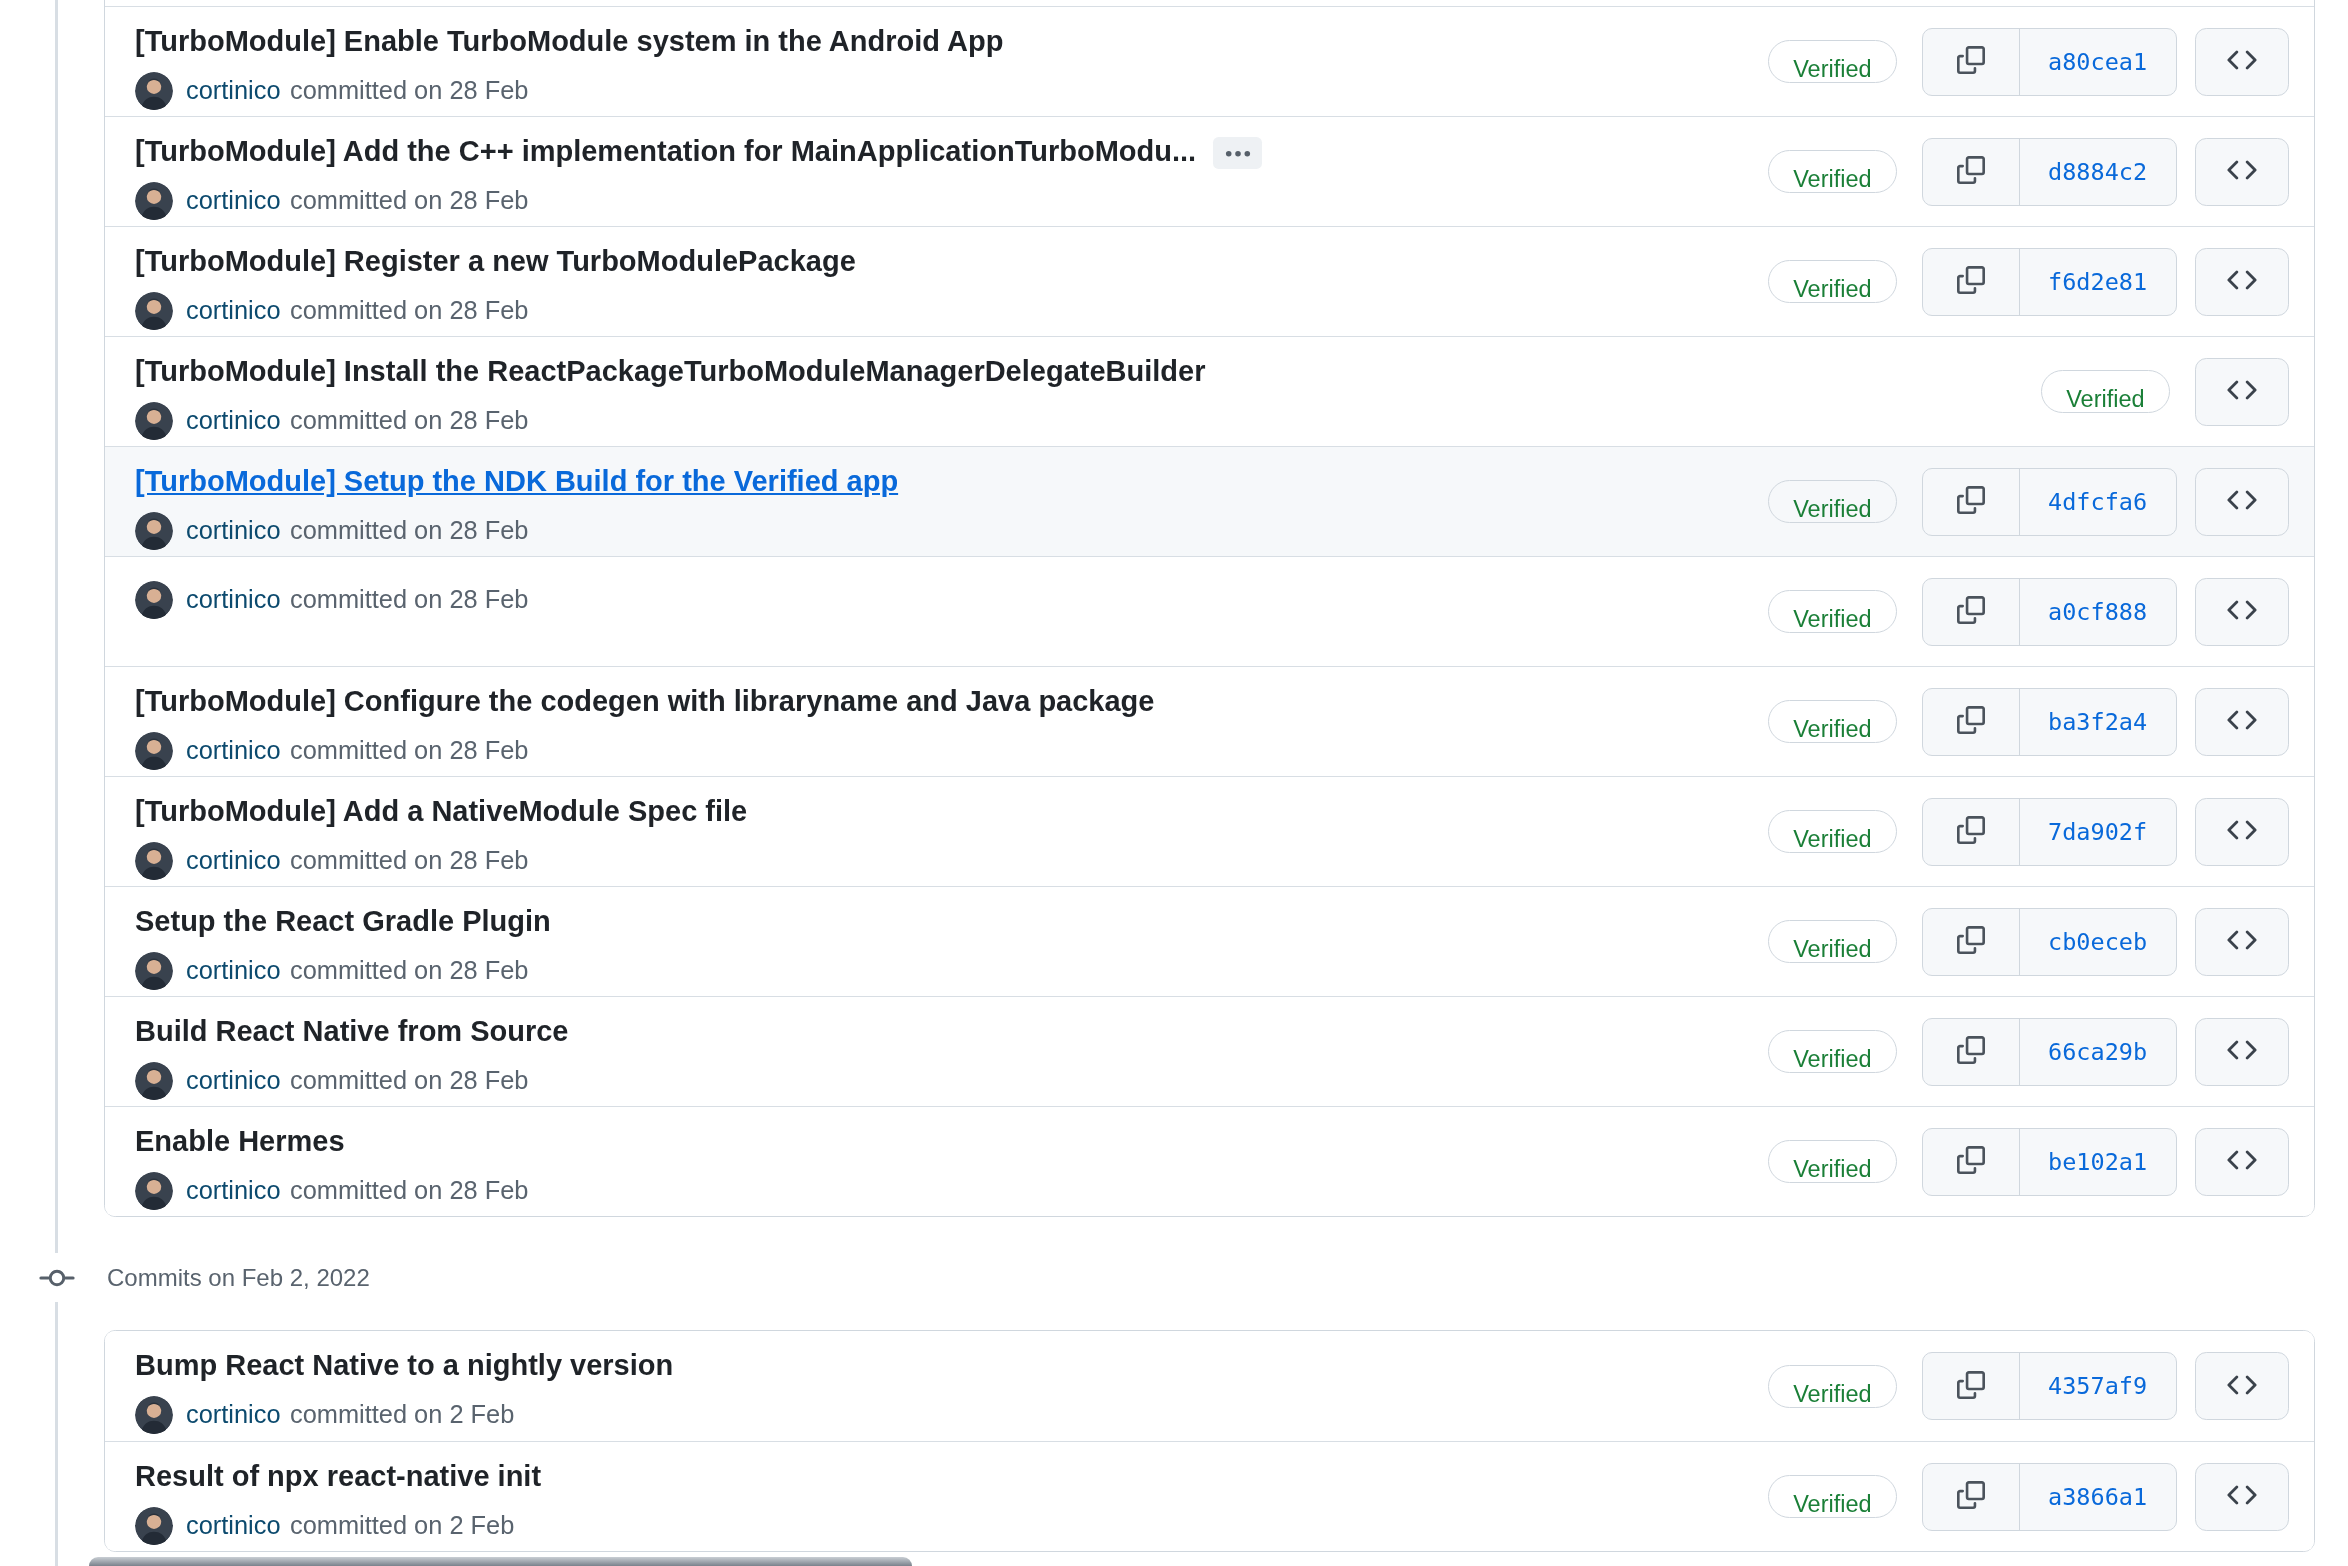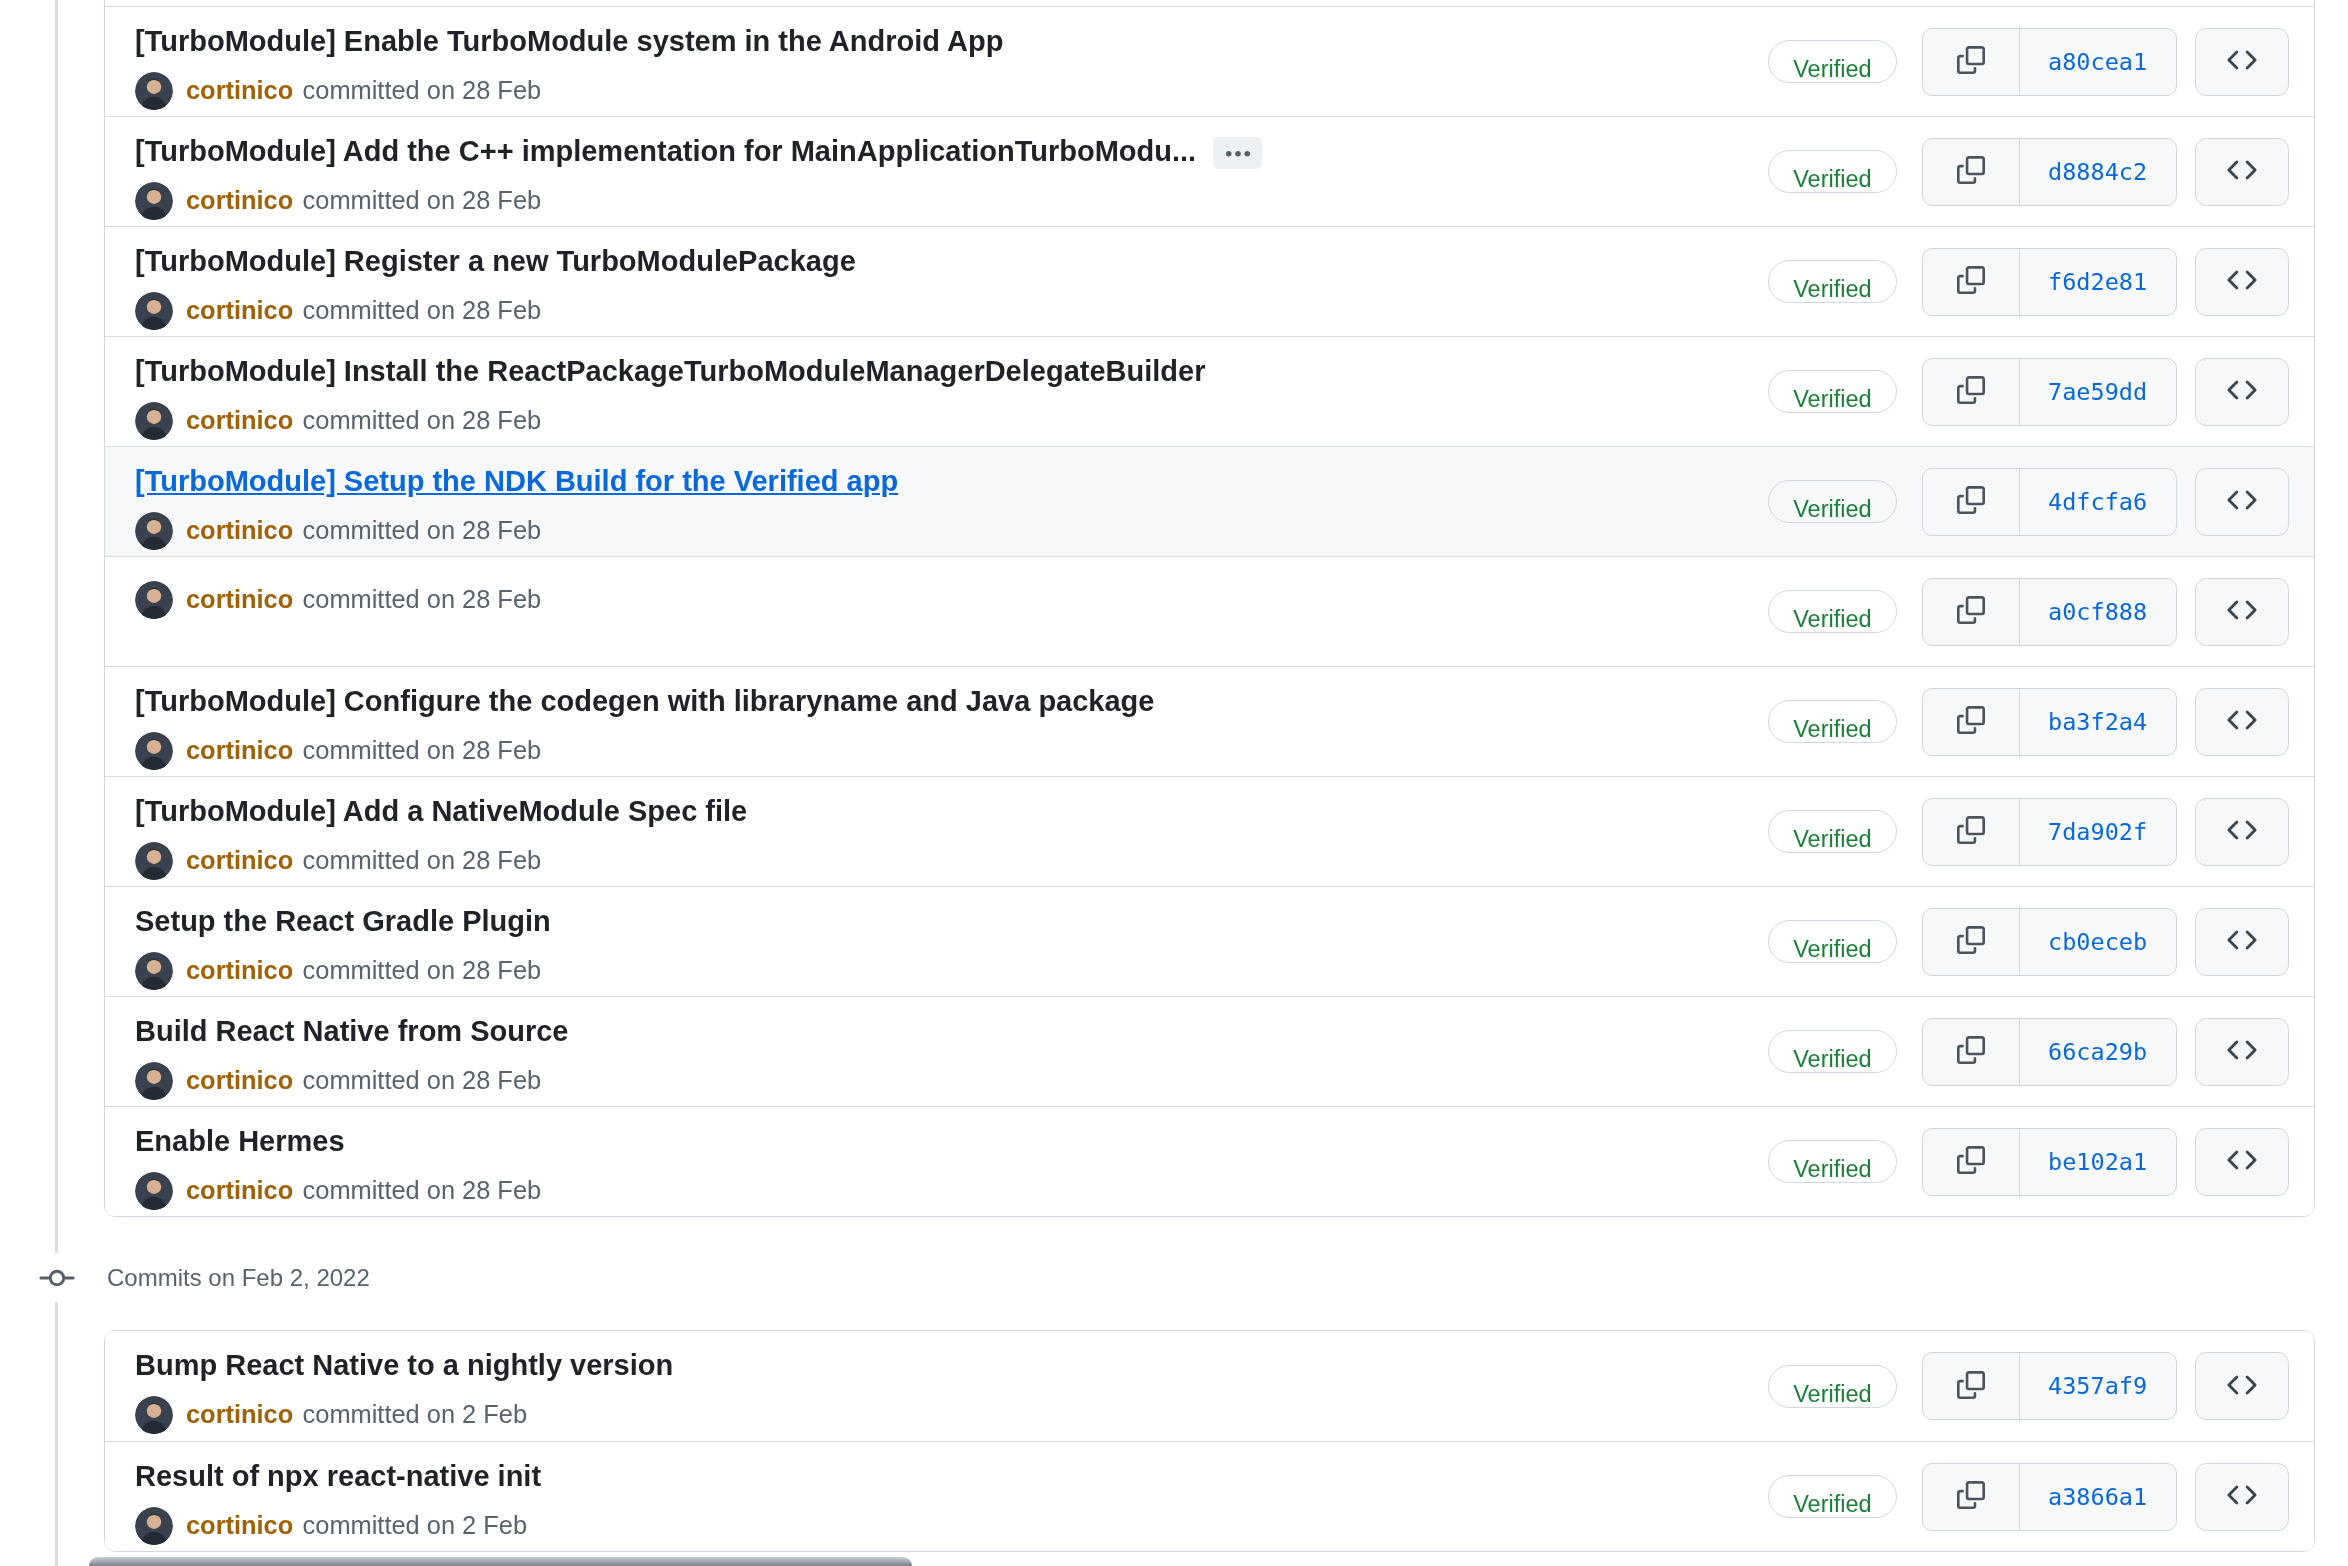--- a/index.html
+++ b/index.html
@@ -23,21 +23,21 @@
   .commit-title{font-size:29px;font-weight:600;color:#1f2328;text-decoration:none;cursor:pointer;}
   .commit-title.as-link{color:#0969da;text-decoration:underline;}
 
   .ellipsis-btn{display:none;align-items:center;justify-content:center;width:49px;height:32px;
                 border:none;border-radius:5.6px;background:#eef1f4;margin-left:17px;vertical-align:3.8px;
                 cursor:pointer;padding:0;}
   .ellipsis-btn.show{display:inline-flex;}
 
   .commit-meta{margin-top:8.5px;display:flex;align-items:center;font-size:25.4px;color:#59636e;height:38px;}
   .avatar{width:38px;height:38px;border-radius:50%;overflow:hidden;display:inline-flex;flex:none;cursor:pointer;}
-  .author{font-weight:700;color:#a16207;text-decoration:none;margin:0 9.4px 0 13px;cursor:pointer;}
+  .author{font-weight:400;color:#0c4a6e;text-decoration:none;margin:0 9.4px 0 13px;cursor:pointer;}
 
   .row-right{position:absolute;right:25.4px;top:50%;transform:translateY(-50%);display:flex;align-items:center;}
   .verified-badge{height:43px;line-height:56px;border:1.9px solid #d0d7de;border-radius:38px;padding:0 24.5px;
                   color:#1a7f37;font-size:23.5px;font-weight:500;margin-right:24.5px;background:transparent;
                   box-sizing:border-box;cursor:pointer;}
   .sha-group{display:flex;height:68px;border:1.9px solid #d0d7de;border-radius:10px;background:#f6f8fa;
              box-sizing:border-box;overflow:hidden;margin-right:18px;}
   .copy-btn{width:97px;display:flex;align-items:center;justify-content:center;background:transparent;
             border:none;border-right:1.9px solid #d0d7de;cursor:pointer;padding:0;}
   .sha-link{width:156px;display:flex;align-items:center;justify-content:center;
@@ -190,31 +190,20 @@
           <path d="M6 40 C8 29 14 26 20 26 C26 26 32 29 34 40 Z" fill="#232b36"></path>
           <circle cx="20" cy="15.5" r="7.6" fill="#d8b094"></circle>
           <path d="M12.4 14.5 a7.6 7.6 0 0 1 15.2 0 l-1.6 -3.6 a7 5 0 0 0 -12 0 Z" fill="#2a313b"></path>
         </svg>
       </span>
       <a class="author">cortinico</a>
       <span class="action">committed on 28 Feb</span>
     </div>
     <div class="row-right">
       <span class="verified-badge">Verified</span>
-      <div class="sha-group">
-        <button class="copy-btn">
-          <span>
-            <svg width="28" height="28" viewBox="0 0 16 16" fill="#4b535c">
-              <path d="M0 6.75C0 5.784.784 5 1.75 5h1.5a.75.75 0 0 1 0 1.5h-1.5a.25.25 0 0 0-.25.25v7.5c0 .138.112.25.25.25h7.5a.25.25 0 0 0 .25-.25v-1.5a.75.75 0 0 1 1.5 0v1.5A1.75 1.75 0 0 1 9.25 16h-7.5A1.75 1.75 0 0 1 0 14.25Z"></path>
-              <path d="M5 1.75C5 .784 5.784 0 6.75 0h7.5C15.216 0 16 .784 16 1.75v7.5A1.75 1.75 0 0 1 14.25 11h-7.5A1.75 1.75 0 0 1 5 9.25Zm1.75-.25a.25.25 0 0 0-.25.25v7.5c0 .138.112.25.25.25h7.5a.25.25 0 0 0 .25-.25v-7.5a.25.25 0 0 0-.25-.25Z"></path>
-            </svg>
-          </span>
-        </button>
-        <a class="sha-link">7ae59dd</a>
-      </div>
       <button class="code-btn">
         <span>
           <svg width="30" height="30" viewBox="0 0 16 16" fill="#3b434c">
             <path d="m11.28 3.22 4.25 4.25a.75.75 0 0 1 0 1.06l-4.25 4.25a.749.749 0 0 1-1.275-.326.749.749 0 0 1 .215-.734L13.94 8l-3.72-3.72a.749.749 0 0 1 .326-1.275.749.749 0 0 1 .734.215Zm-6.56 0a.751.751 0 0 1 1.042.018.751.751 0 0 1 .018 1.042L2.06 8l3.72 3.72a.749.749 0 0 1-.326 1.275.749.749 0 0 1-.734-.215L.47 8.53a.75.75 0 0 1 0-1.06Z"></path>
           </svg>
         </span>
       </button>
     </div>
   </div>
       <div class="commit-row highlighted">

